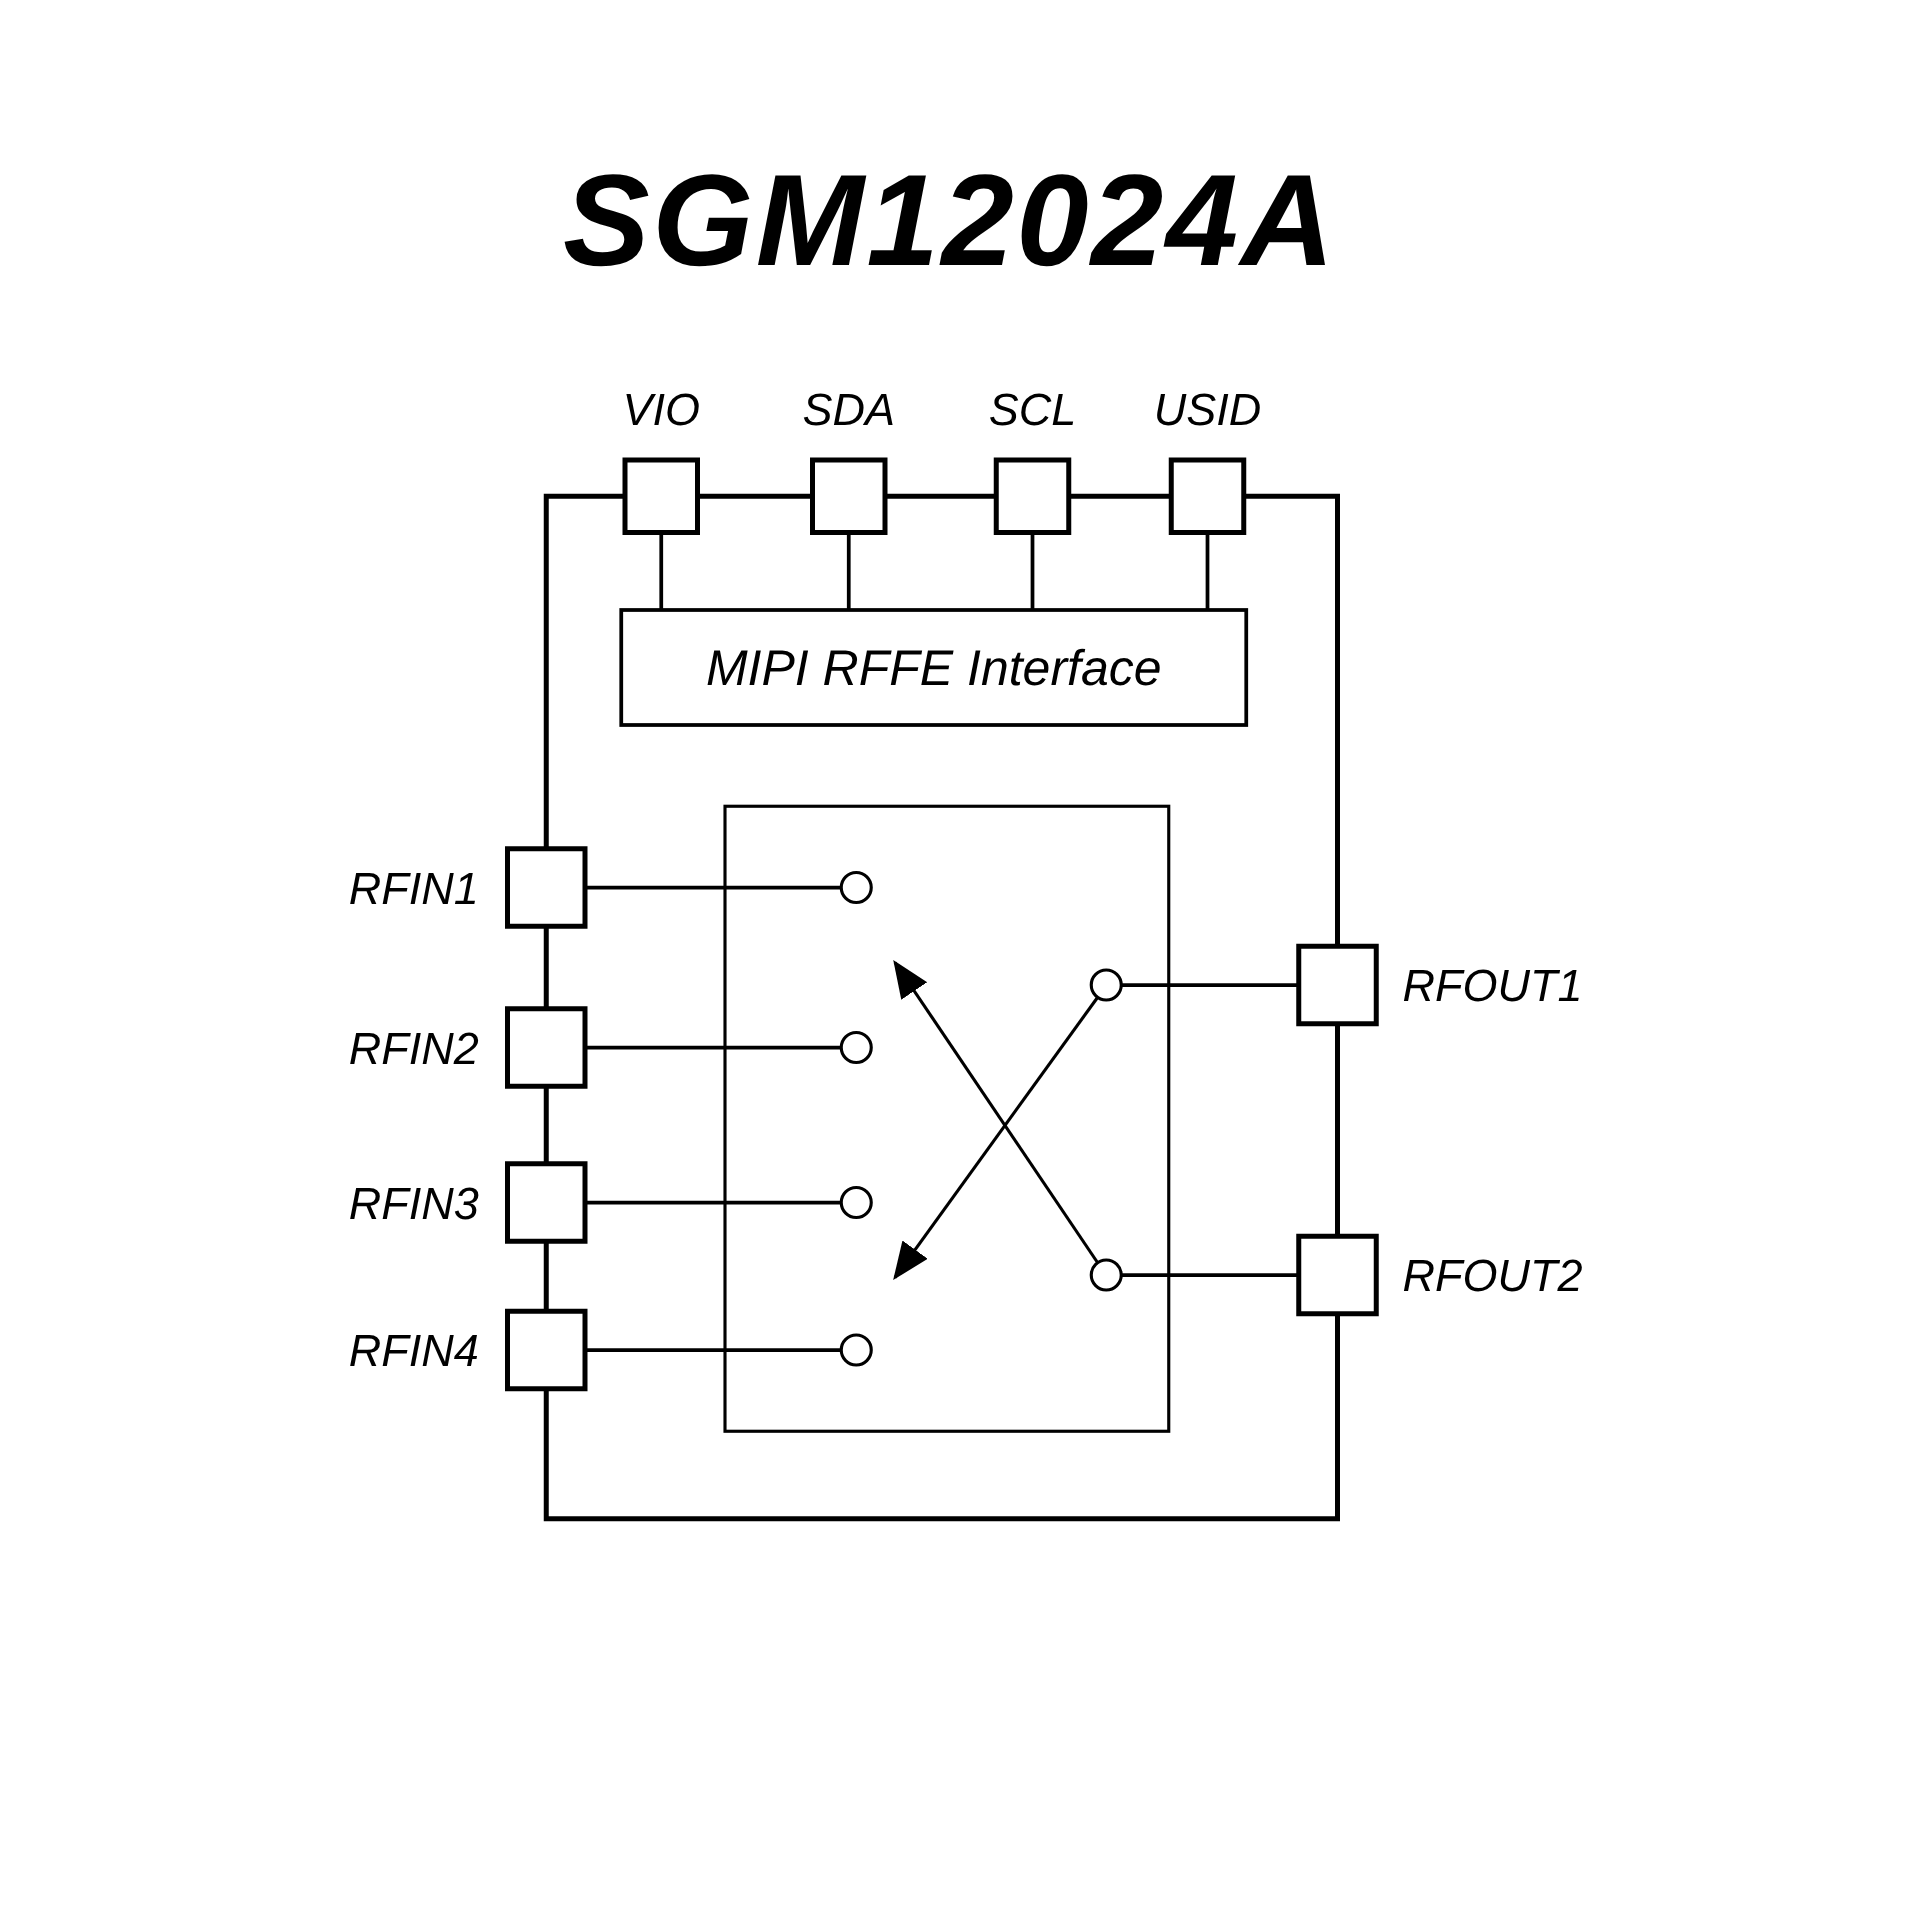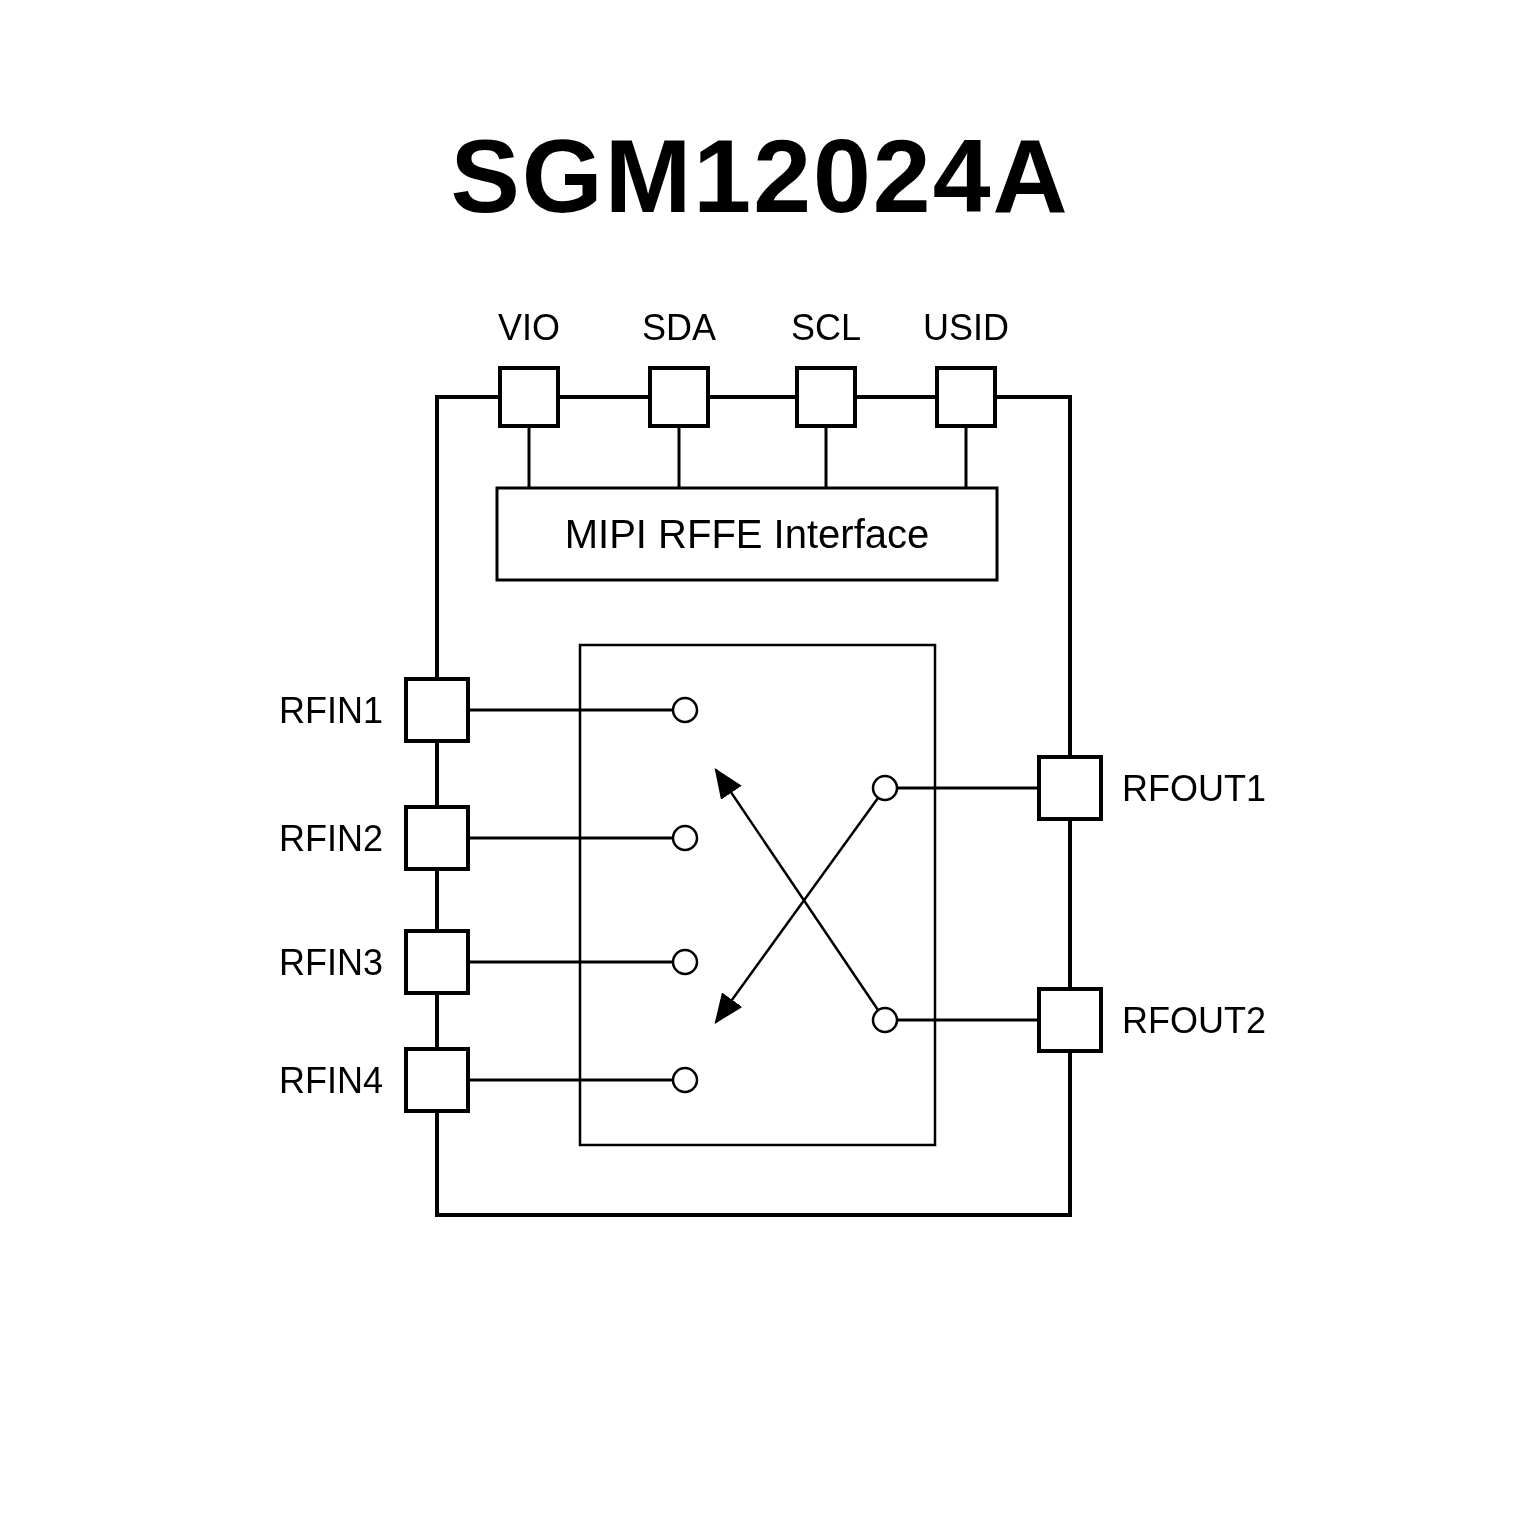--- a/index.html
+++ b/index.html
@@ -7,20 +7,21 @@
     padding: 0;
     background: #ffffff;
   }
   .page {
     position: relative;
     width: 1535px;
     height: 1535px;
     background: #ffffff;
     font-family: "Liberation Sans", sans-serif;
     overflow: hidden;
+    font-style: italic;
   }
   svg text {
     font-family: "Liberation Sans", sans-serif;
     fill: #000000;
   }
   .title-text {
     font-size: 104px;
     font-weight: bold;
     letter-spacing: 2px;
   }

